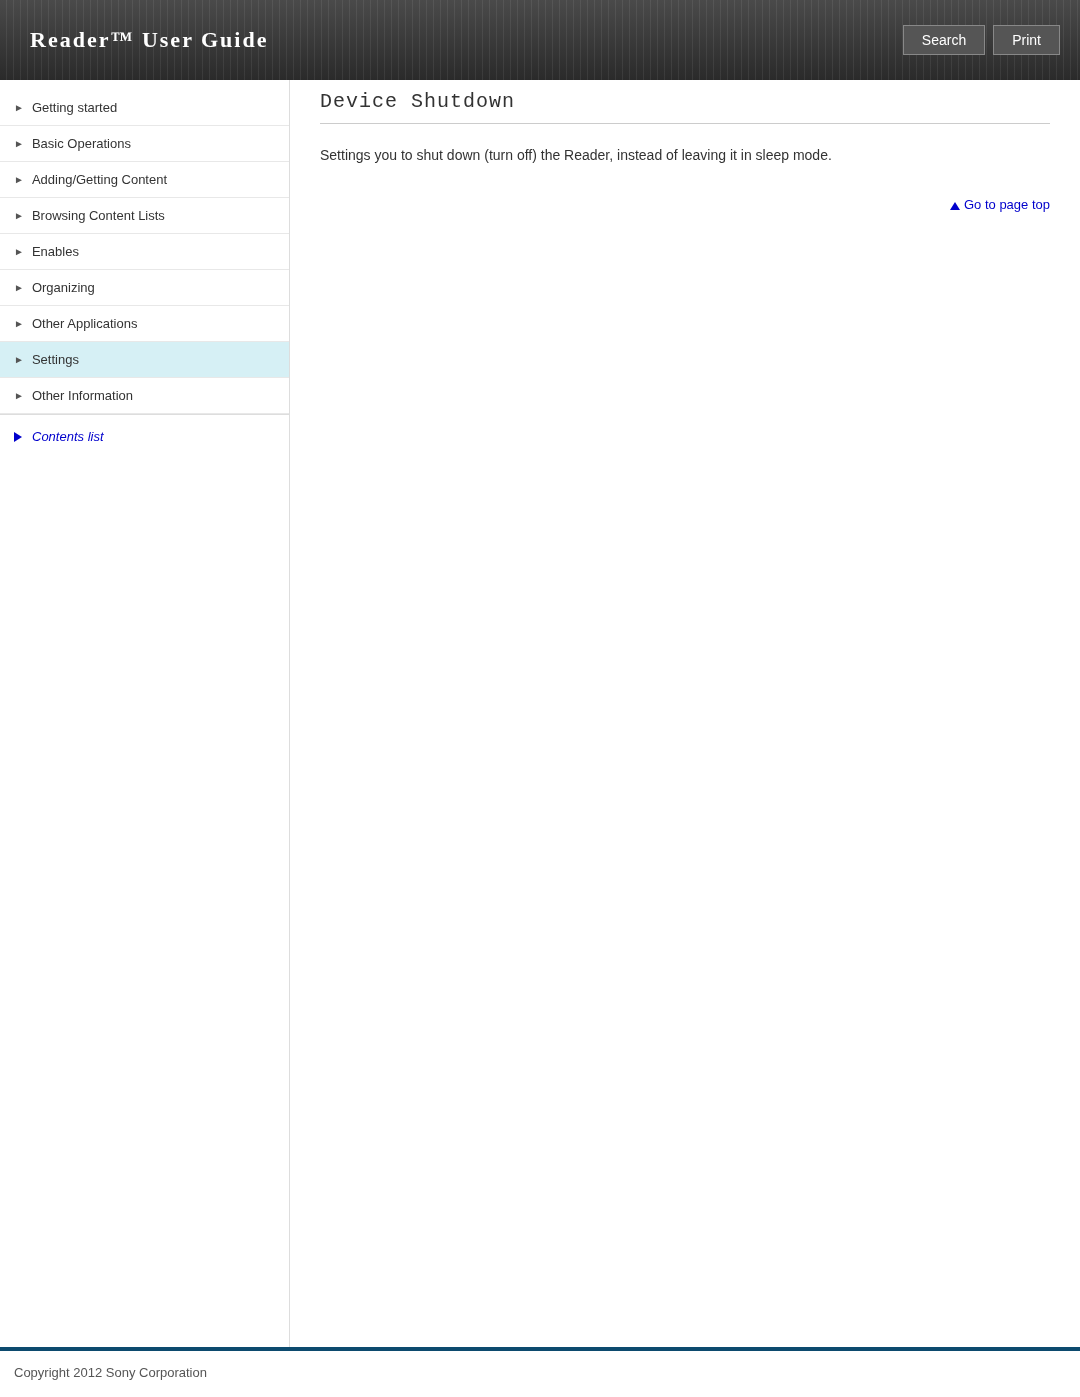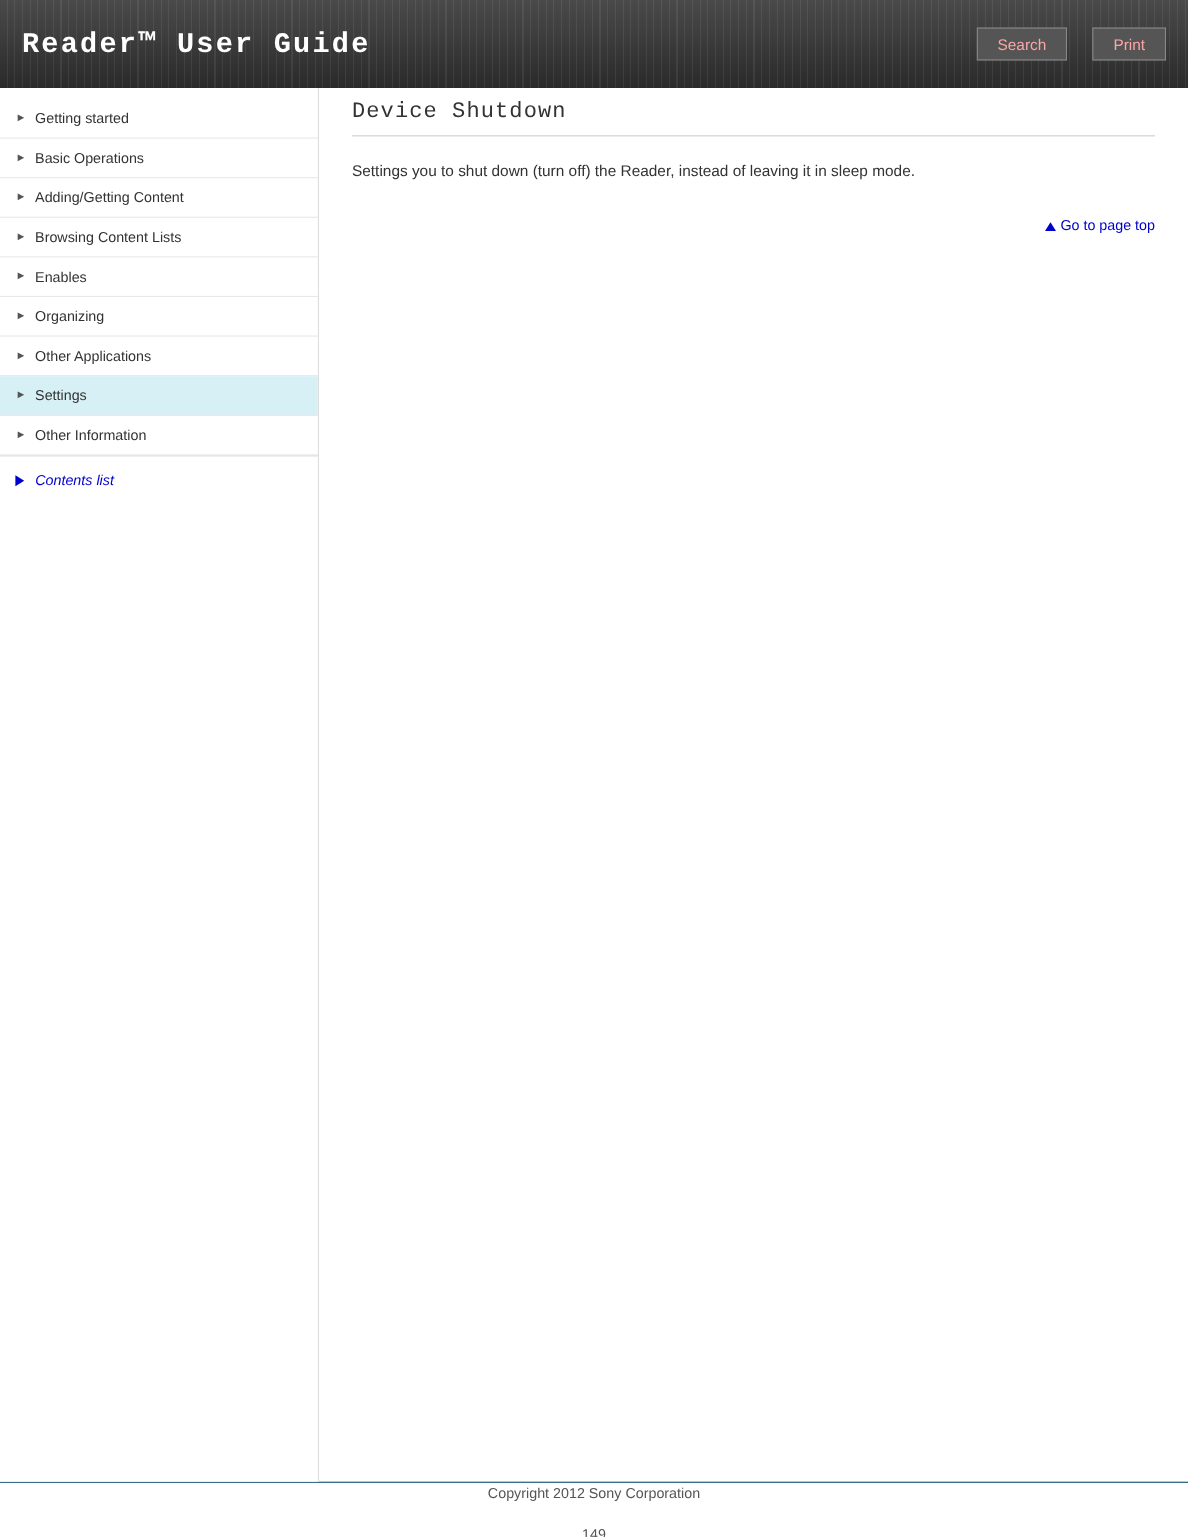--- a/index.html
+++ b/index.html
@@ -37,43 +37,42 @@
         90deg,
         transparent,
         transparent 6px,
         rgba(255,255,255,0.07) 6px,
         rgba(255,255,255,0.07) 7px
       );
     }
 
     .header-title {
       color: #fff;
-      font-size: 26px;
-      font-family: Liberation Mono, monospace;
-      padding-left: 20px;
+      font-size: 22px;
+      font-family: Liberation Serif, serif;
+      padding-left: 30px;
       letter-spacing: 2px;
       z-index: 1;
       font-weight: bold;
     }
 
     .header-buttons {
       display: flex;
       gap: 8px;
       padding-right: 20px;
       z-index: 1;
     }
 
     .header-btn {
       background: #555;
-      color: #fca5a5;
+      color: #ffffff;
       border: 1px solid #888;
       padding: 6px 18px;
       font-size: 14px;
       cursor: pointer;
-      margin-left: 15px;
     }
 
     
     .main-layout {
       display: flex;
       min-height: calc(1397px - 80px - 50px);
     }
 
     
     .sidebar {
@@ -191,23 +190,22 @@
       height: 0;
       border-left: 5px solid transparent;
       border-right: 5px solid transparent;
       border-bottom: 8px solid #0000cc;
       margin-right: 4px;
       vertical-align: middle;
     }
 
     
     .footer {
-      border-top: 1px solid #0c4a6e;
-      text-align: center;
-      padding: 2px;
+      border-top: 4px solid #0c4a6e;
+      padding: 14px;
       font-size: 13px;
       color: #555;
       margin-top: auto;
     }
 
     .page-number {
       text-align: center;
       padding: 20px;
       font-size: 13px;
       color: #555;

